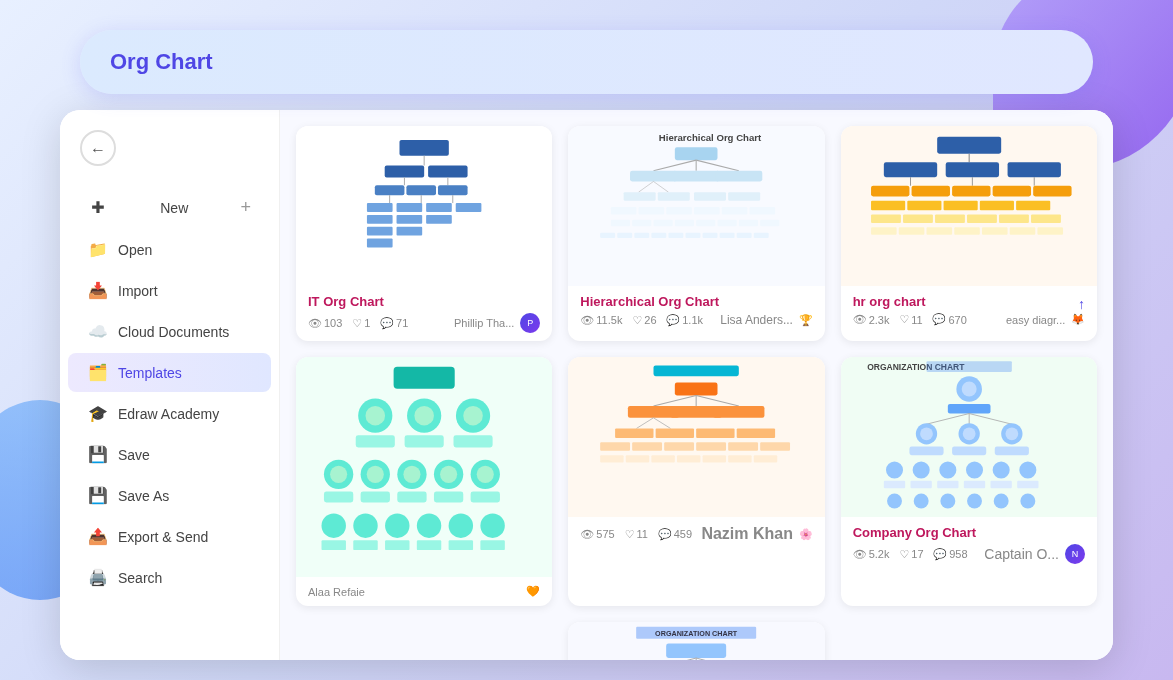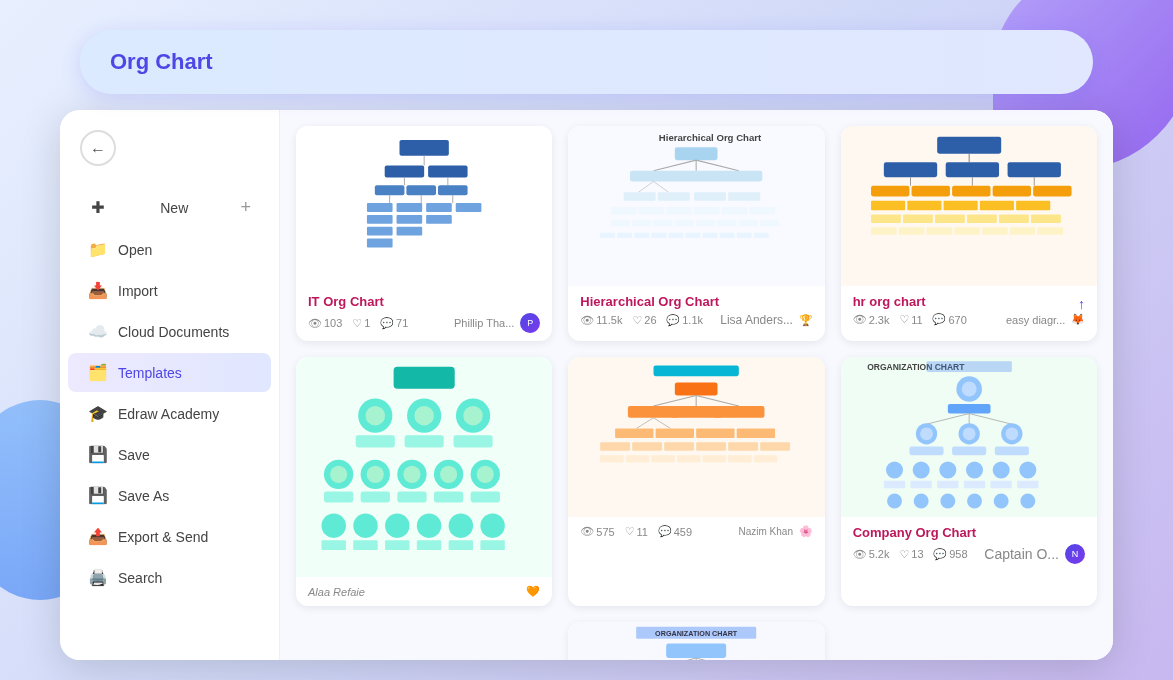--- a/index.html
+++ b/index.html
@@ -522,21 +522,21 @@
             <rect x="42" y="150" width="20" height="8" rx="1" fill="#99f6e4"></rect>
             <rect x="68" y="150" width="20" height="8" rx="1" fill="#99f6e4"></rect>
             <rect x="94" y="150" width="20" height="8" rx="1" fill="#99f6e4"></rect>
             <rect x="120" y="150" width="20" height="8" rx="1" fill="#99f6e4"></rect>
             <rect x="146" y="150" width="20" height="8" rx="1" fill="#99f6e4"></rect>
           </svg>
         </div>
         <div class="template-info">
           <div class="template-meta">
             <div class="template-stats">
-              <span style="font-size:11px;color:#888;font-style:italic;">Alaa Refaie</span>
+              <span style="font-size:11px;color:#888;">Alaa Refaie</span>
             </div>
             <span>🧡</span>
           </div>
         </div>
       </div>
 
       <div class="template-card">
         <div class="template-preview" style="background:#fff8f0;">
           <svg viewBox="0 0 200 150" class="preview-svg">
 
@@ -574,21 +574,21 @@
           </svg>
         </div>
         <div class="template-info">
           <div class="template-meta">
             <div class="template-stats">
               <span class="stat">👁 <span>575</span></span>
               <span class="stat">♡ <span>11</span></span>
               <span class="stat">💬 <span>459</span></span>
             </div>
             <div class="author-info">
-              <span style="font-size:10px;color:#888;">Nazim Khan</span>
+              <span style="font-size:16px;color:#888;font-weight:bold;">Nazim Khan</span>
               <span>🌸</span>
             </div>
           </div>
         </div>
       </div>
 
       <div class="template-card">
         <div class="template-preview" style="background:#f0fdf4;">
           <svg viewBox="0 0 200 150" class="preview-svg">
             <text x="50" y="12" font-size="8" fill="#444" font-weight="bold" text-anchor="middle">ORGANIZATION CHART</text>
@@ -629,21 +629,21 @@
             <circle cx="105" cy="135" r="7" fill="#93c5fd"></circle>
             <circle cx="130" cy="135" r="7" fill="#93c5fd"></circle>
             <circle cx="155" cy="135" r="7" fill="#93c5fd"></circle>
           </svg>
         </div>
         <div class="template-info">
           <div class="template-title">Company Org Chart</div>
           <div class="template-meta">
             <div class="template-stats">
               <span class="stat">👁 <span>5.2k</span></span>
-              <span class="stat">♡ <span>13</span></span>
+              <span class="stat">♡ <span>17</span></span>
               <span class="stat">💬 <span>958</span></span>
             </div>
             <div class="author-info">
               <span style="font-size:14px;color:#888;">Captain O...</span>
               <div class="author-avatar">N</div>
             </div>
           </div>
         </div>
       </div>
 

